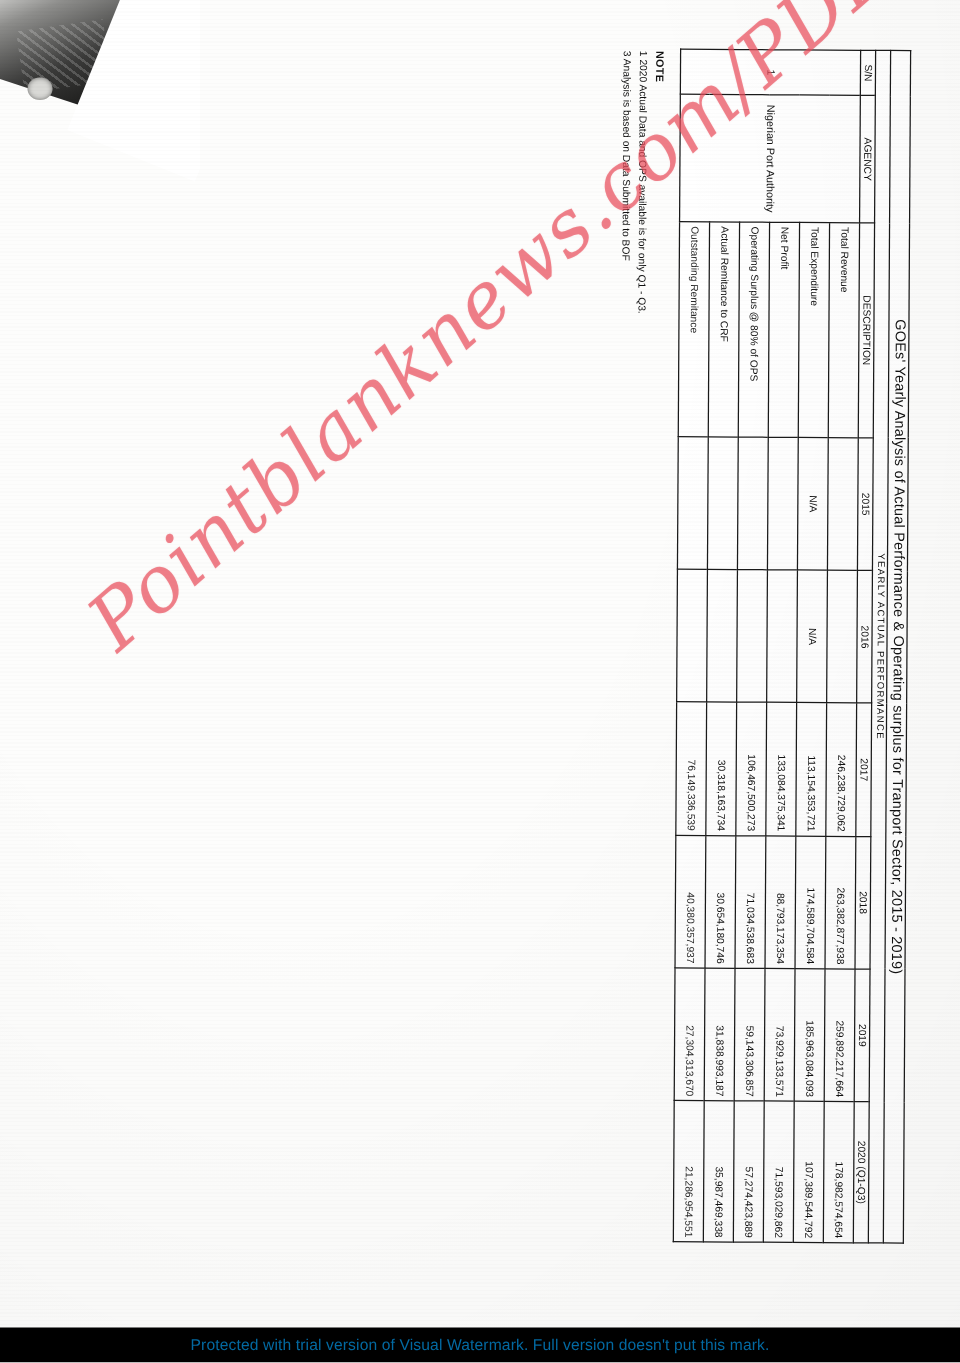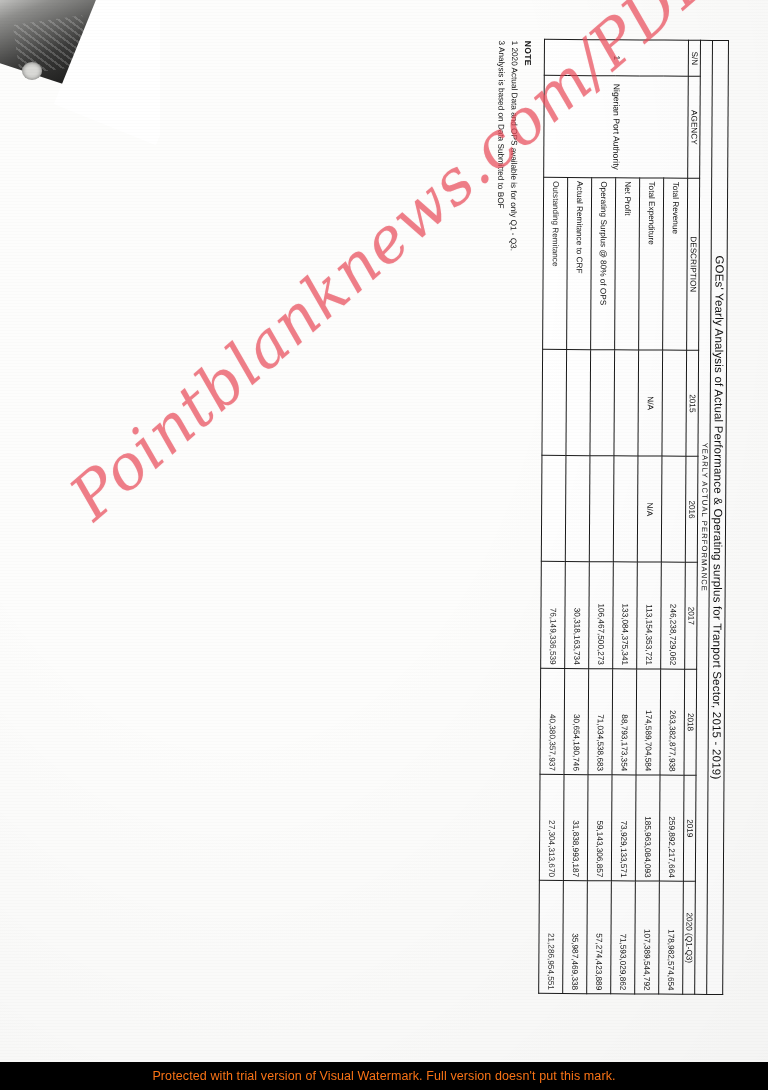--- a/index.html
+++ b/index.html
@@ -185,21 +185,21 @@
   }
 
   
   #trial-bar {
     position: absolute;
     left: 0;
     right: 0;
     bottom: 0;
     height: 28px;
     background: #000;
-    color: #f97316;
+    color: #0369a1;
     font-size: 12.5px;
     display: flex;
     align-items: center;
     justify-content: center;
     letter-spacing: 0.1px;
   }
 </style>
 </head>
 <body>
 

